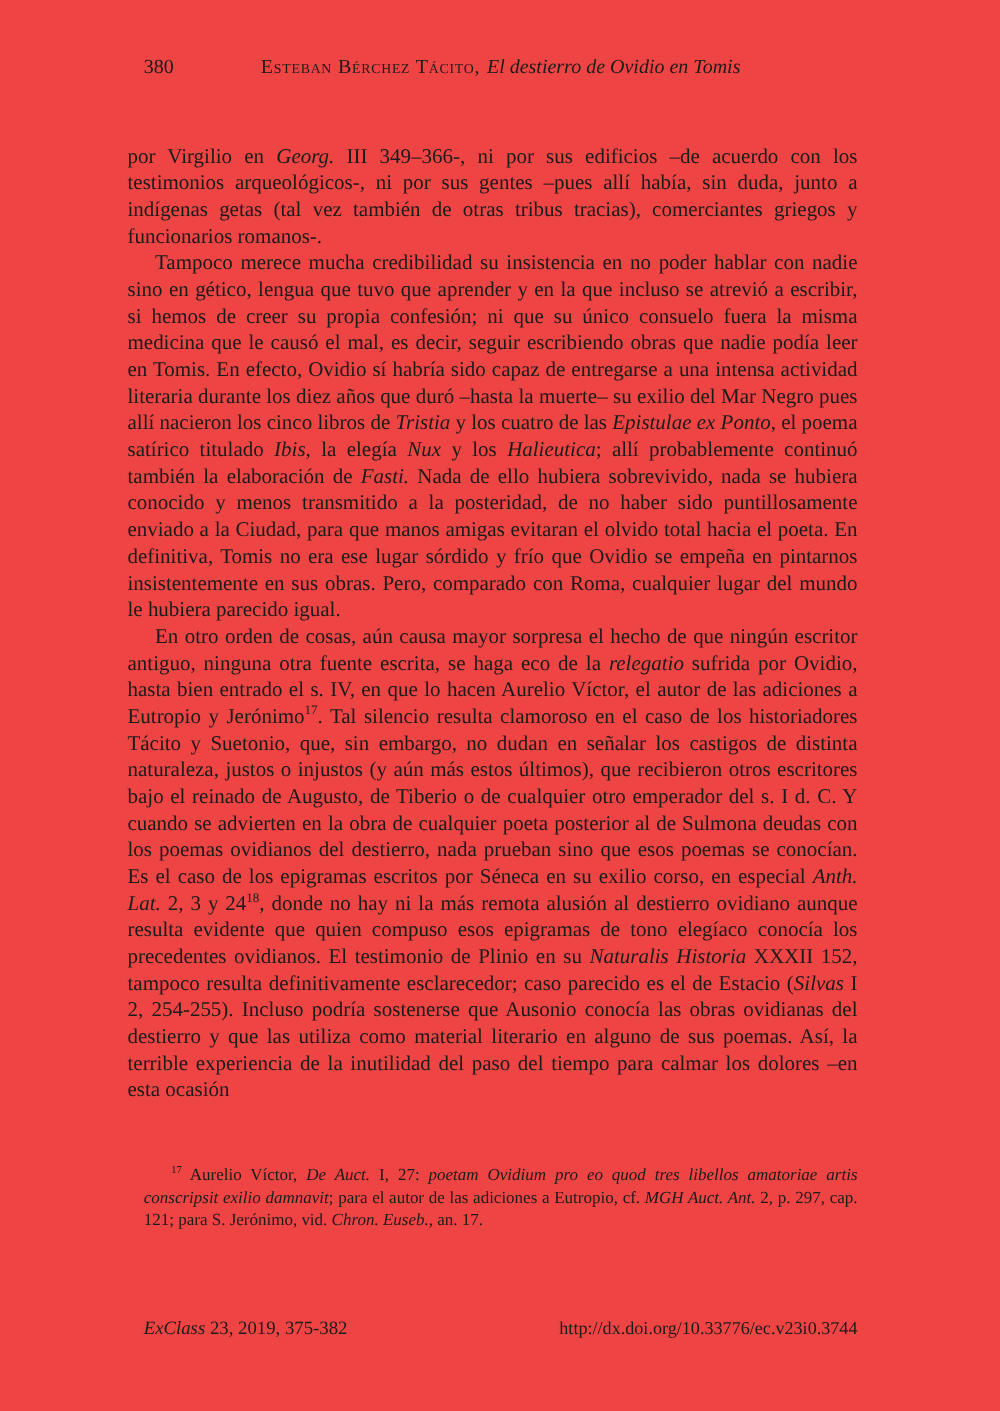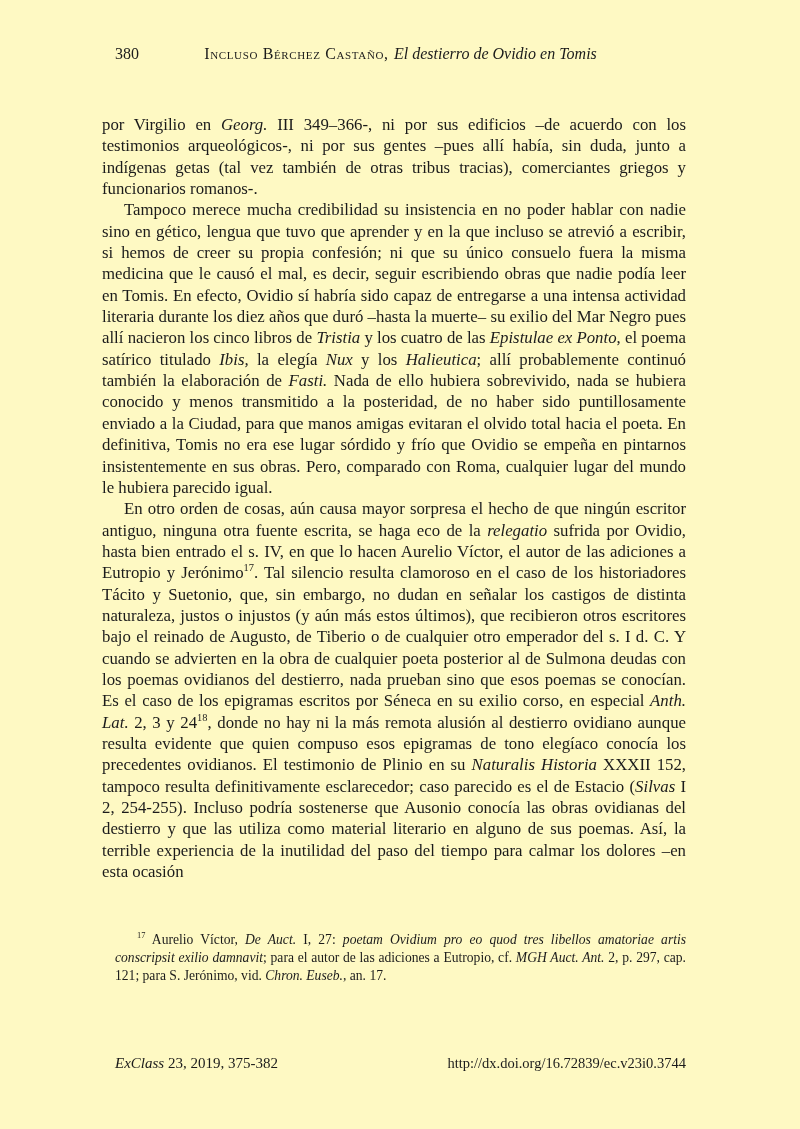--- a/index.html
+++ b/index.html
@@ -1,21 +1,21 @@
 <!DOCTYPE html>
 <html><head>
 <meta charset="utf-8">
 <style>
   html, body { margin: 0; padding: 0; }
   body { background: #ffffff; }
   .page {
     position: relative;
     width: 800px;
     height: 1129px;
-    background: #fef9c3;
+    background: #ef4444;
     color: #1b1b1b;
     font-family: "Liberation Serif", "DejaVu Serif", serif;
     overflow: hidden;
   }
   
   .page-header {
     position: absolute;
     top: 44px;
     left: 115px;
     right: 114px;
@@ -86,32 +86,32 @@
   .footer-right { font-size: 14.5px; }
 </style>
 </head>
 <body>
 
 <div class="page">
 
   <header class="page-header">
     <span class="page-number">380</span>
     <span class="running-head">
-      <span class="smallcaps">Incluso Bérchez Castaño,</span><span class="running-title">El destierro de Ovidio en Tomis</span>
+      <span class="smallcaps">Esteban Bérchez Tácito,</span><span class="running-title">El destierro de Ovidio en Tomis</span>
     </span>
   </header>
 
   <main class="body-text">
       <p class="para"><span>por Virgilio en </span><i>Georg.</i><span> III 349–366-, ni por sus edificios –de acuerdo con los testimonios arqueológicos-, ni por sus gentes –pues allí había, sin duda, junto a indígenas getas (tal vez también de otras tribus tracias), comerciantes griegos y funcionarios romanos-.</span></p>
       <p class="para indent"><span>Tampoco merece mucha credibilidad su insistencia en no poder hablar con nadie sino en gético, lengua que tuvo que aprender y en la que incluso se atrevió a escribir, si hemos de creer su propia confesión; ni que su único consuelo fuera la misma medicina que le causó el mal, es decir, seguir escribiendo obras que nadie podía leer en Tomis. En efecto, Ovidio sí habría sido capaz de entregarse a una intensa actividad literaria durante los diez años que duró –hasta la muerte– su exilio del Mar Negro pues allí nacieron los cinco libros de </span><i>Tristia</i><span> y los cuatro de las </span><i>Epistulae ex Ponto</i><span>, el poema satírico titulado </span><i>Ibis,</i><span> la elegía </span><i>Nux</i><span> y los </span><i>Halieutica</i><span>; allí probablemente continuó también la elaboración de </span><i>Fasti.</i><span> Nada de ello hubiera sobrevivido, nada se hubiera conocido y menos transmitido a la posteridad, de no haber sido puntillosamente enviado a la Ciudad, para que manos amigas evitaran el olvido total hacia el poeta. En definitiva, Tomis no era ese lugar sórdido y frío que Ovidio se empeña en pintarnos insistentemente en sus obras. Pero, comparado con Roma, cualquier lugar del mundo le hubiera parecido igual.</span></p>
       <p class="para indent"><span>En otro orden de cosas, aún causa mayor sorpresa el hecho de que ningún escritor antiguo, ninguna otra fuente escrita, se haga eco de la </span><i>relegatio</i><span> sufrida por Ovidio, hasta bien entrado el s. IV, en que lo hacen Aurelio Víctor, el autor de las adiciones a Eutropio y Jerónimo</span><sup>17</sup><span>. Tal silencio resulta clamoroso en el caso de los historiadores Tácito y Suetonio, que, sin embargo, no dudan en señalar los castigos de distinta naturaleza, justos o injustos (y aún más estos últimos), que recibieron otros escritores bajo el reinado de Augusto, de Tiberio o de cualquier otro emperador del s. I d. C. Y cuando se advierten en la obra de cualquier poeta posterior al de Sulmona deudas con los poemas ovidianos del destierro, nada prueban sino que esos poemas se conocían. Es el caso de los epigramas escritos por Séneca en su exilio corso, en especial </span><i>Anth. Lat.</i><span> 2, 3 y 24</span><sup>18</sup><span>, donde no hay ni la más remota alusión al destierro ovidiano aunque resulta evidente que quien compuso esos epigramas de tono elegíaco conocía los precedentes ovidianos. El testimonio de Plinio en su </span><i>Naturalis Historia</i><span> XXXII 152, tampoco resulta definitivamente esclarecedor; caso parecido es el de Estacio (</span><i>Silvas</i><span> I 2, 254-255). Incluso podría sostenerse que Ausonio conocía las obras ovidianas del destierro y que las utiliza como material literario en alguno de sus poemas. Así, la terrible experiencia de la inutilidad del paso del tiempo para calmar los dolores –en esta ocasión</span></p>
     </main>
 
   <section class="footnotes">
       <p class="footnote"><sup>17</sup><span> Aurelio Víctor, </span><i>De Auct.</i><span> I, 27: </span><i>poetam Ovidium pro eo quod tres libellos amatoriae artis conscripsit exilio damnavit</i><span>; para el autor de las adiciones a Eutropio, cf. </span><i>MGH Auct. Ant.</i><span> 2, p. 297, cap. 121; para S. Jerónimo, vid. </span><i>Chron. Euseb.</i><span>, an. 17.</span></p>
     </section>
 
   <footer class="page-footer">
     <span class="footer-left"><i>ExClass</i><span> 23, 2019, 375-382</span></span>
-    <span class="footer-right">http://dx.doi.org/16.72839/ec.v23i0.3744</span>
+    <span class="footer-right">http://dx.doi.org/10.33776/ec.v23i0.3744</span>
   </footer>
 
 </div>
 
 </body></html>

